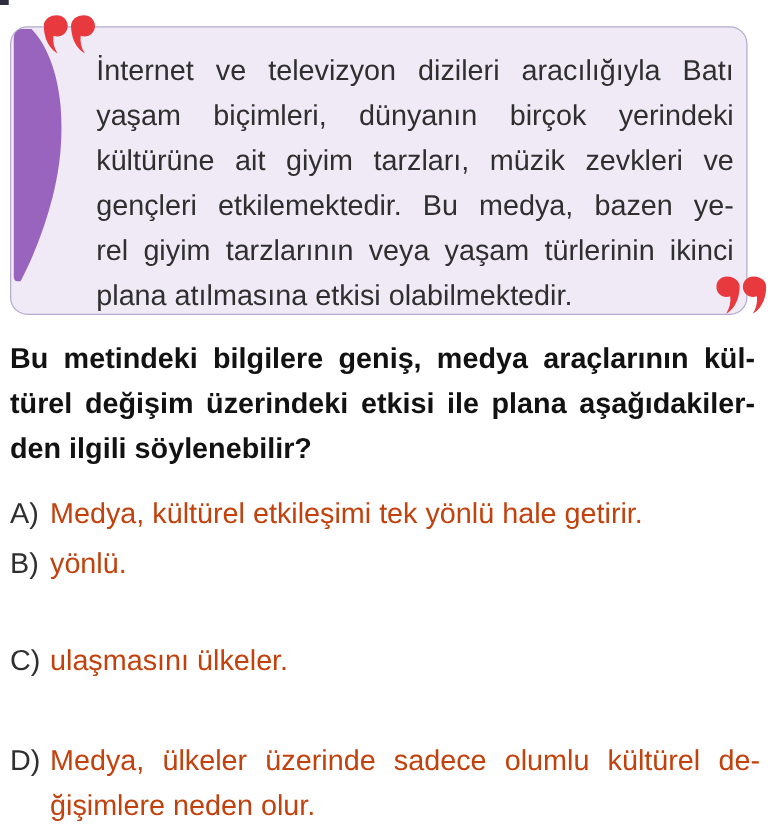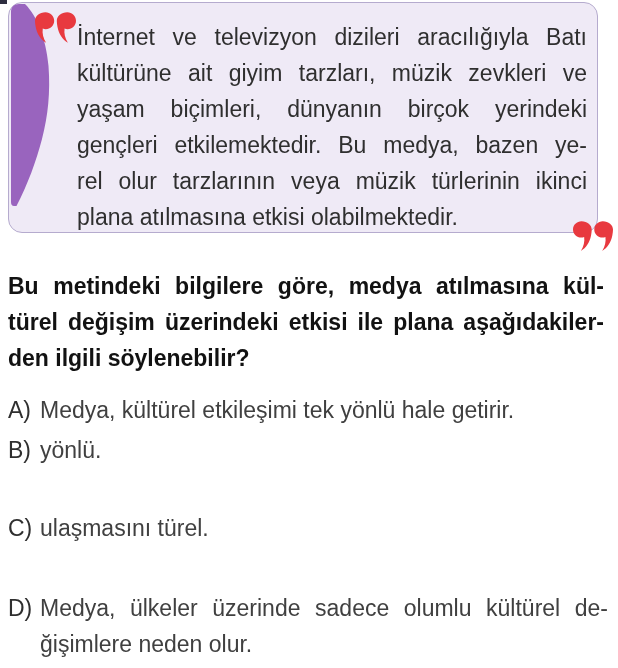--- a/index.html
+++ b/index.html
@@ -2,21 +2,21 @@
 <html><head>
 <meta charset="utf-8">
 <style>
   html,body { margin:0; padding:0; }
   body { background:#ffffff; font-family:"Liberation Sans","DejaVu Sans",sans-serif; }
   .page { position:relative; width:618px; height:668px; background:#ffffff; overflow:hidden; }
 
   .scan-artifact { position:absolute; left:0; top:0; width:7px; height:4px; background:#2e2e40; }
 
   .quote-box {
-    position:absolute; left:8px; top:2px; width:590px; height:231px;
+    position:absolute; left:8px; top:21px; width:590px; height:231px;
     background:#efeaf6; border:1.5px solid #b5abce; border-radius:14px;
     box-sizing:border-box;
   }
   .purple-sail { position:absolute; left:1px; top:1px; }
 
   .quote-text {
     position:absolute; left:68px; top:16px; width:510px;
     font-size:23px; line-height:36px; color:#2f2f2f;
   }
 
@@ -28,21 +28,21 @@
     font-size:23px; font-weight:bold; line-height:36px; color:#121212;
   }
 
   .option { position:absolute; left:8px; width:602px; }
   .opt-letter {
     position:absolute; left:0; top:0;
     font-size:23px; line-height:36px; color:#2f2f2f;
   }
   .opt-text {
     margin-left:32px; width:568px;
-    font-size:23px; line-height:36px; color:#404040;
+    font-size:23px; line-height:36px; color:#c2410c;
   }
   .opt-a { top:392px; }
   .opt-b { top:432px; }
   .opt-c { top:510px; }
   .opt-d { top:590px; }
 
   
   .tline { text-align:justify; }
   .tline.fill { text-align-last:justify; }
 </style>
@@ -54,24 +54,24 @@
   <div class="scan-artifact"></div>
 
   <div class="quote-box">
     <svg class="purple-sail" width="42" height="206" viewBox="0 0 42 206">
       <path d="M9 0 L15 0 C27 12 36 34 38.5 62 C40.5 88 38 112 32 135
                C26.3 157 17.5 181 6.5 202 L4 202 C2 202 1 200.5 1 198
                L1 8 C1 3 4 0 9 0 Z" fill="#9964be"></path>
     </svg>
     <div class="quote-text">
         <div class="tline fill">İnternet ve televizyon dizileri aracılığıyla Batı</div>
+        <div class="tline fill">yaşam biçimleri, dünyanın birçok yerindeki</div>
         <div class="tline fill">kültürüne ait giyim tarzları, müzik zevkleri ve</div>
-        <div class="tline fill">yaşam biçimleri, dünyanın birçok yerindeki</div>
         <div class="tline fill">gençleri etkilemektedir. Bu medya, bazen ye-</div>
-        <div class="tline fill">rel olur tarzlarının veya müzik türlerinin ikinci</div>
+        <div class="tline fill">rel giyim tarzlarının veya yaşam türlerinin ikinci</div>
         <div class="tline">plana atılmasına etkisi olabilmektedir.</div>
       </div>
   </div>
 
   <svg class="open-quote" width="41" height="34" viewBox="0 0 47 36">
     <g transform="scale(-1,1) translate(-47,0)">
       <path d="M10 0 C4.5 0 0 4.3 0 9.7 C0 15 4.3 19.3 9.7 19.3
                C10.9 19.3 12 19.1 13.1 18.7 C13.9 24.4 12.6 29.6 9.3 35
                C15.5 31.3 19.7 25 21.2 16.9 C21.7 14.3 22 11.9 22 9.9
                C22 4.2 16.8 0 10 0 Z" fill="#e8393f"></path>
@@ -87,21 +87,21 @@
              C10.9 19.3 12 19.1 13.1 18.7 C13.9 24.4 12.6 29.6 9.3 35
              C15.5 31.3 19.7 25 21.2 16.9 C21.7 14.3 22 11.9 22 9.9
              C22 4.2 16.8 0 10 0 Z" fill="#e8393f"></path>
     <path transform="translate(25,0)" d="M10 0 C4.5 0 0 4.3 0 9.7 C0 15 4.3 19.3 9.7 19.3
              C10.9 19.3 12 19.1 13.1 18.7 C13.9 24.4 12.6 29.6 9.3 35
              C15.5 31.3 19.7 25 21.2 16.9 C21.7 14.3 22 11.9 22 9.9
              C22 4.2 16.8 0 10 0 Z" fill="#e8393f"></path>
   </svg>
 
   <div class="question">
-      <div class="tline fill">Bu metindeki bilgilere göre, medya atılmasına kül-</div>
+      <div class="tline fill">Bu metindeki bilgilere geniş, medya araçlarının kül-</div>
       <div class="tline fill">türel değişim üzerindeki etkisi ile plana aşağıdakiler-</div>
       <div class="tline">den ilgili söylenebilir?</div>
     </div>
 
   <div class="option opt-a">
     <div class="opt-letter">A)</div>
     <div class="opt-text">
         <div class="tline">Medya, kültürel etkileşimi tek yönlü hale getirir.</div>
       </div>
   </div>
@@ -109,21 +109,21 @@
   <div class="option opt-b">
     <div class="opt-letter">B)</div>
     <div class="opt-text">
         <div class="tline">yönlü.</div>
       </div>
   </div>
 
   <div class="option opt-c">
     <div class="opt-letter">C)</div>
     <div class="opt-text">
-        <div class="tline">ulaşmasını türel.</div>
+        <div class="tline">ulaşmasını ülkeler.</div>
       </div>
   </div>
 
   <div class="option opt-d">
     <div class="opt-letter">D)</div>
     <div class="opt-text">
         <div class="tline fill">Medya, ülkeler üzerinde sadece olumlu kültürel de-</div>
         <div class="tline">ğişimlere neden olur.</div>
       </div>
   </div>

